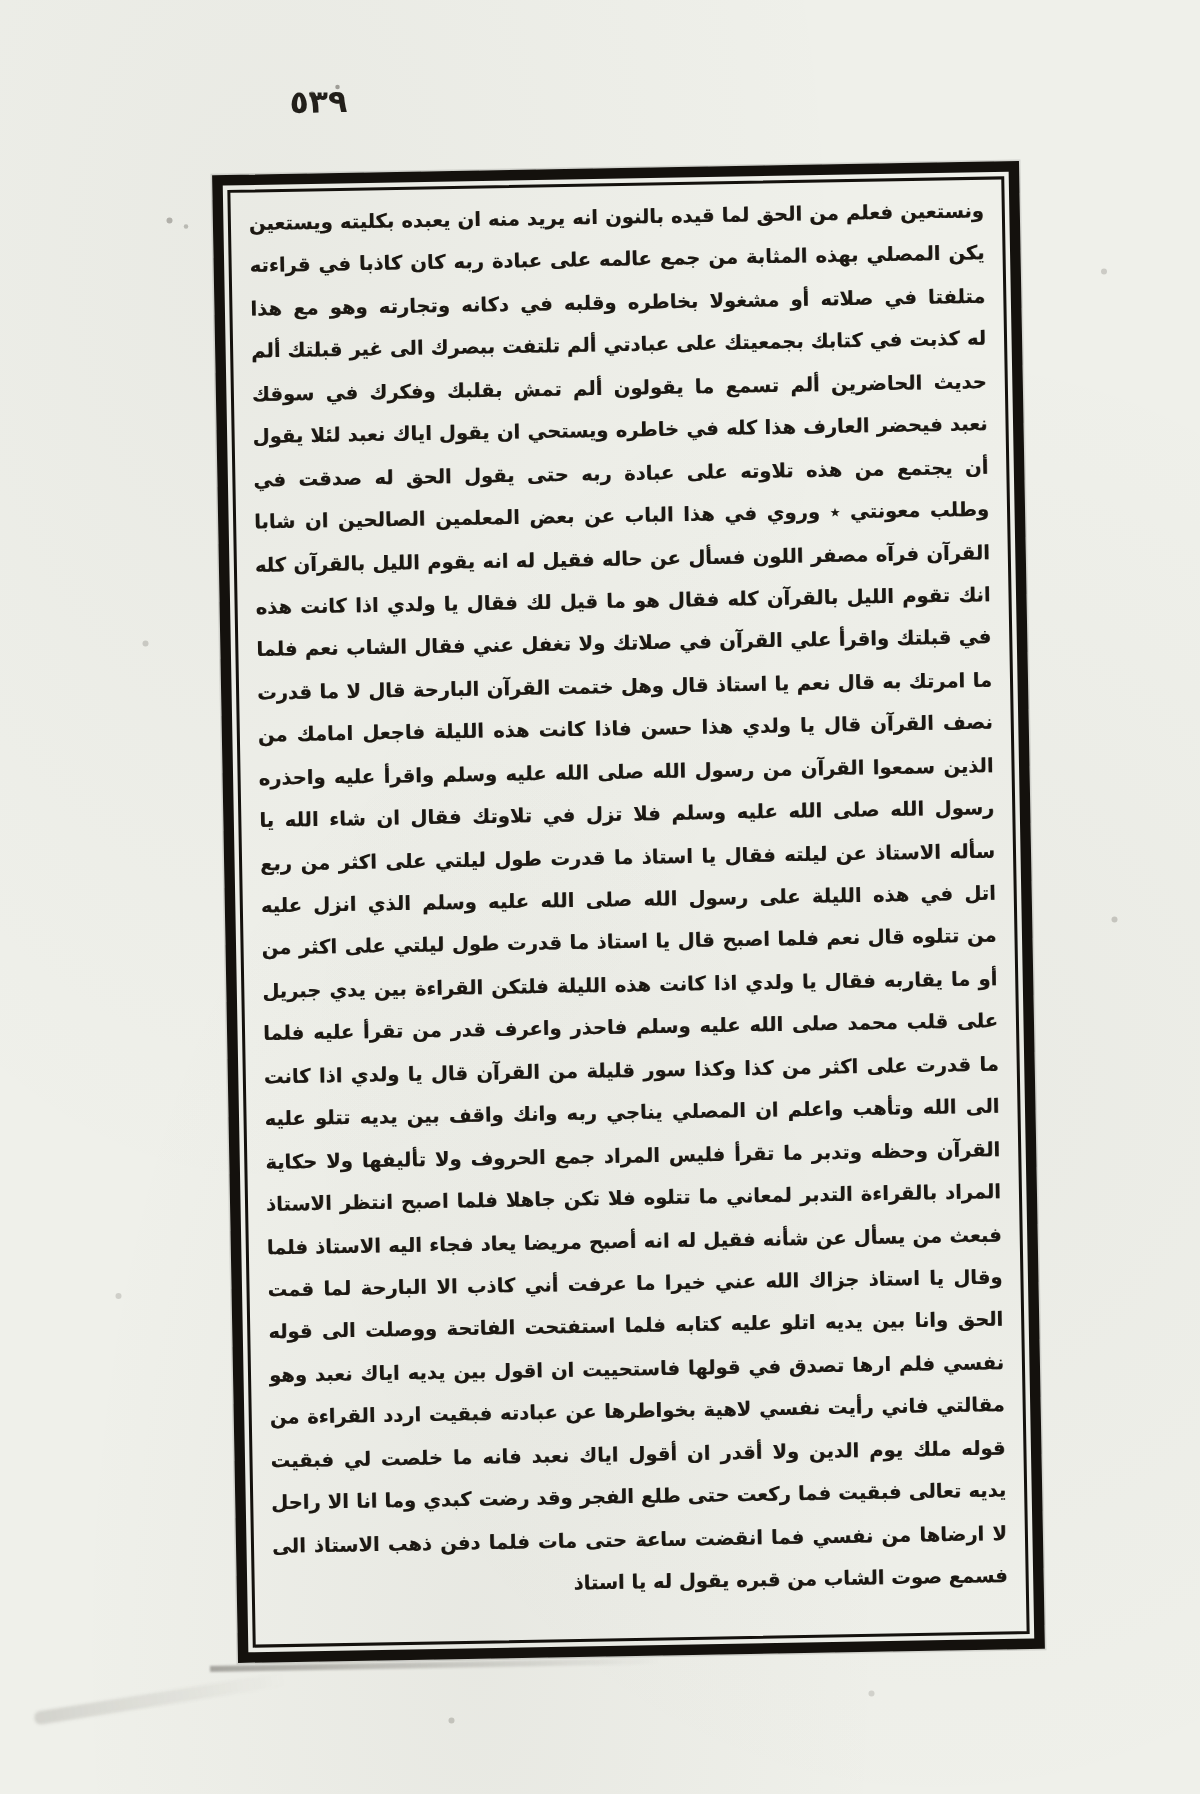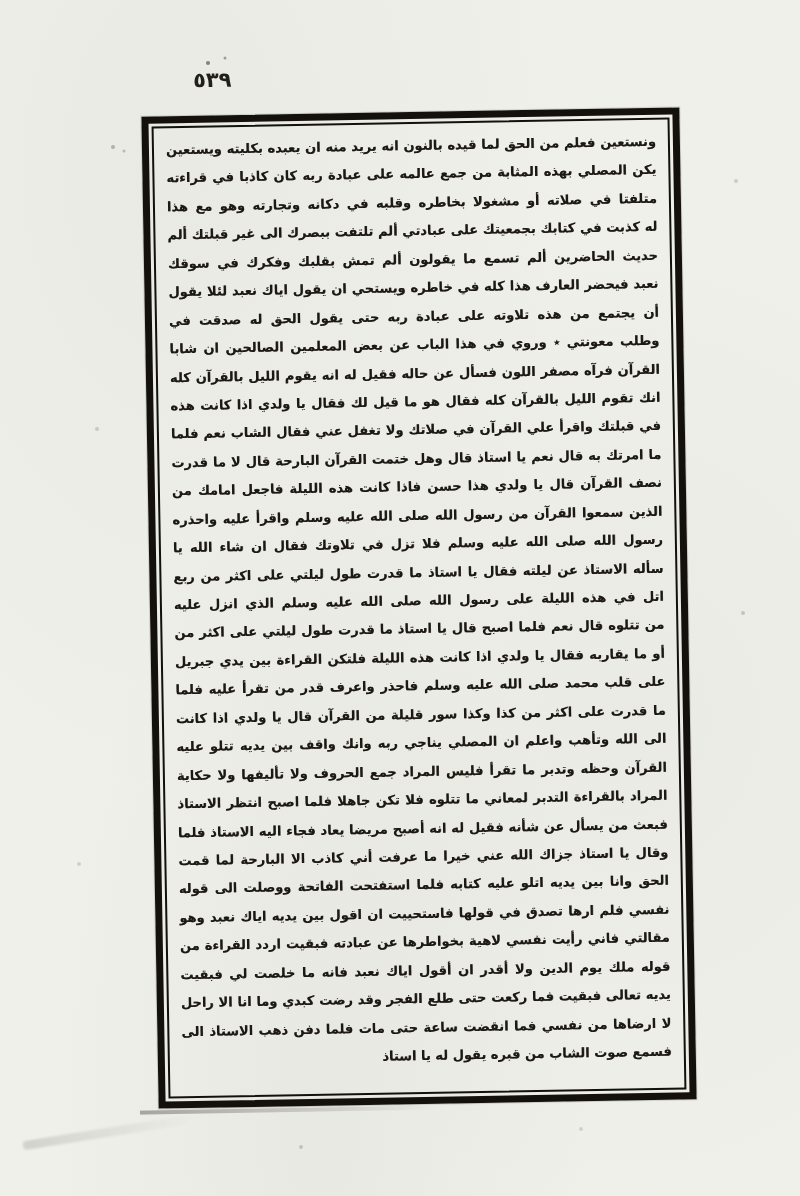--- a/index.html
+++ b/index.html
@@ -15,21 +15,21 @@
     background-image:
       radial-gradient(ellipse at 22% 14%, rgba(70,65,55,0.035), transparent 45%),
       radial-gradient(ellipse at 78% 60%, rgba(70,65,55,0.03), transparent 50%),
       radial-gradient(ellipse at 40% 92%, rgba(70,65,55,0.045), transparent 40%);
     font-family: "DejaVu Sans", sans-serif;
   }
 
   .page-number {
     position: absolute;
     left: 193px;
-    top: 68px;
+    top: 56px;
     font-size: 21px;
     font-weight: 700;
     color: #221f1a;
     letter-spacing: 3px;
     transform: rotate(-1deg);
   }
 
   .frame-outer {
     position: absolute;
     left: 150px;

